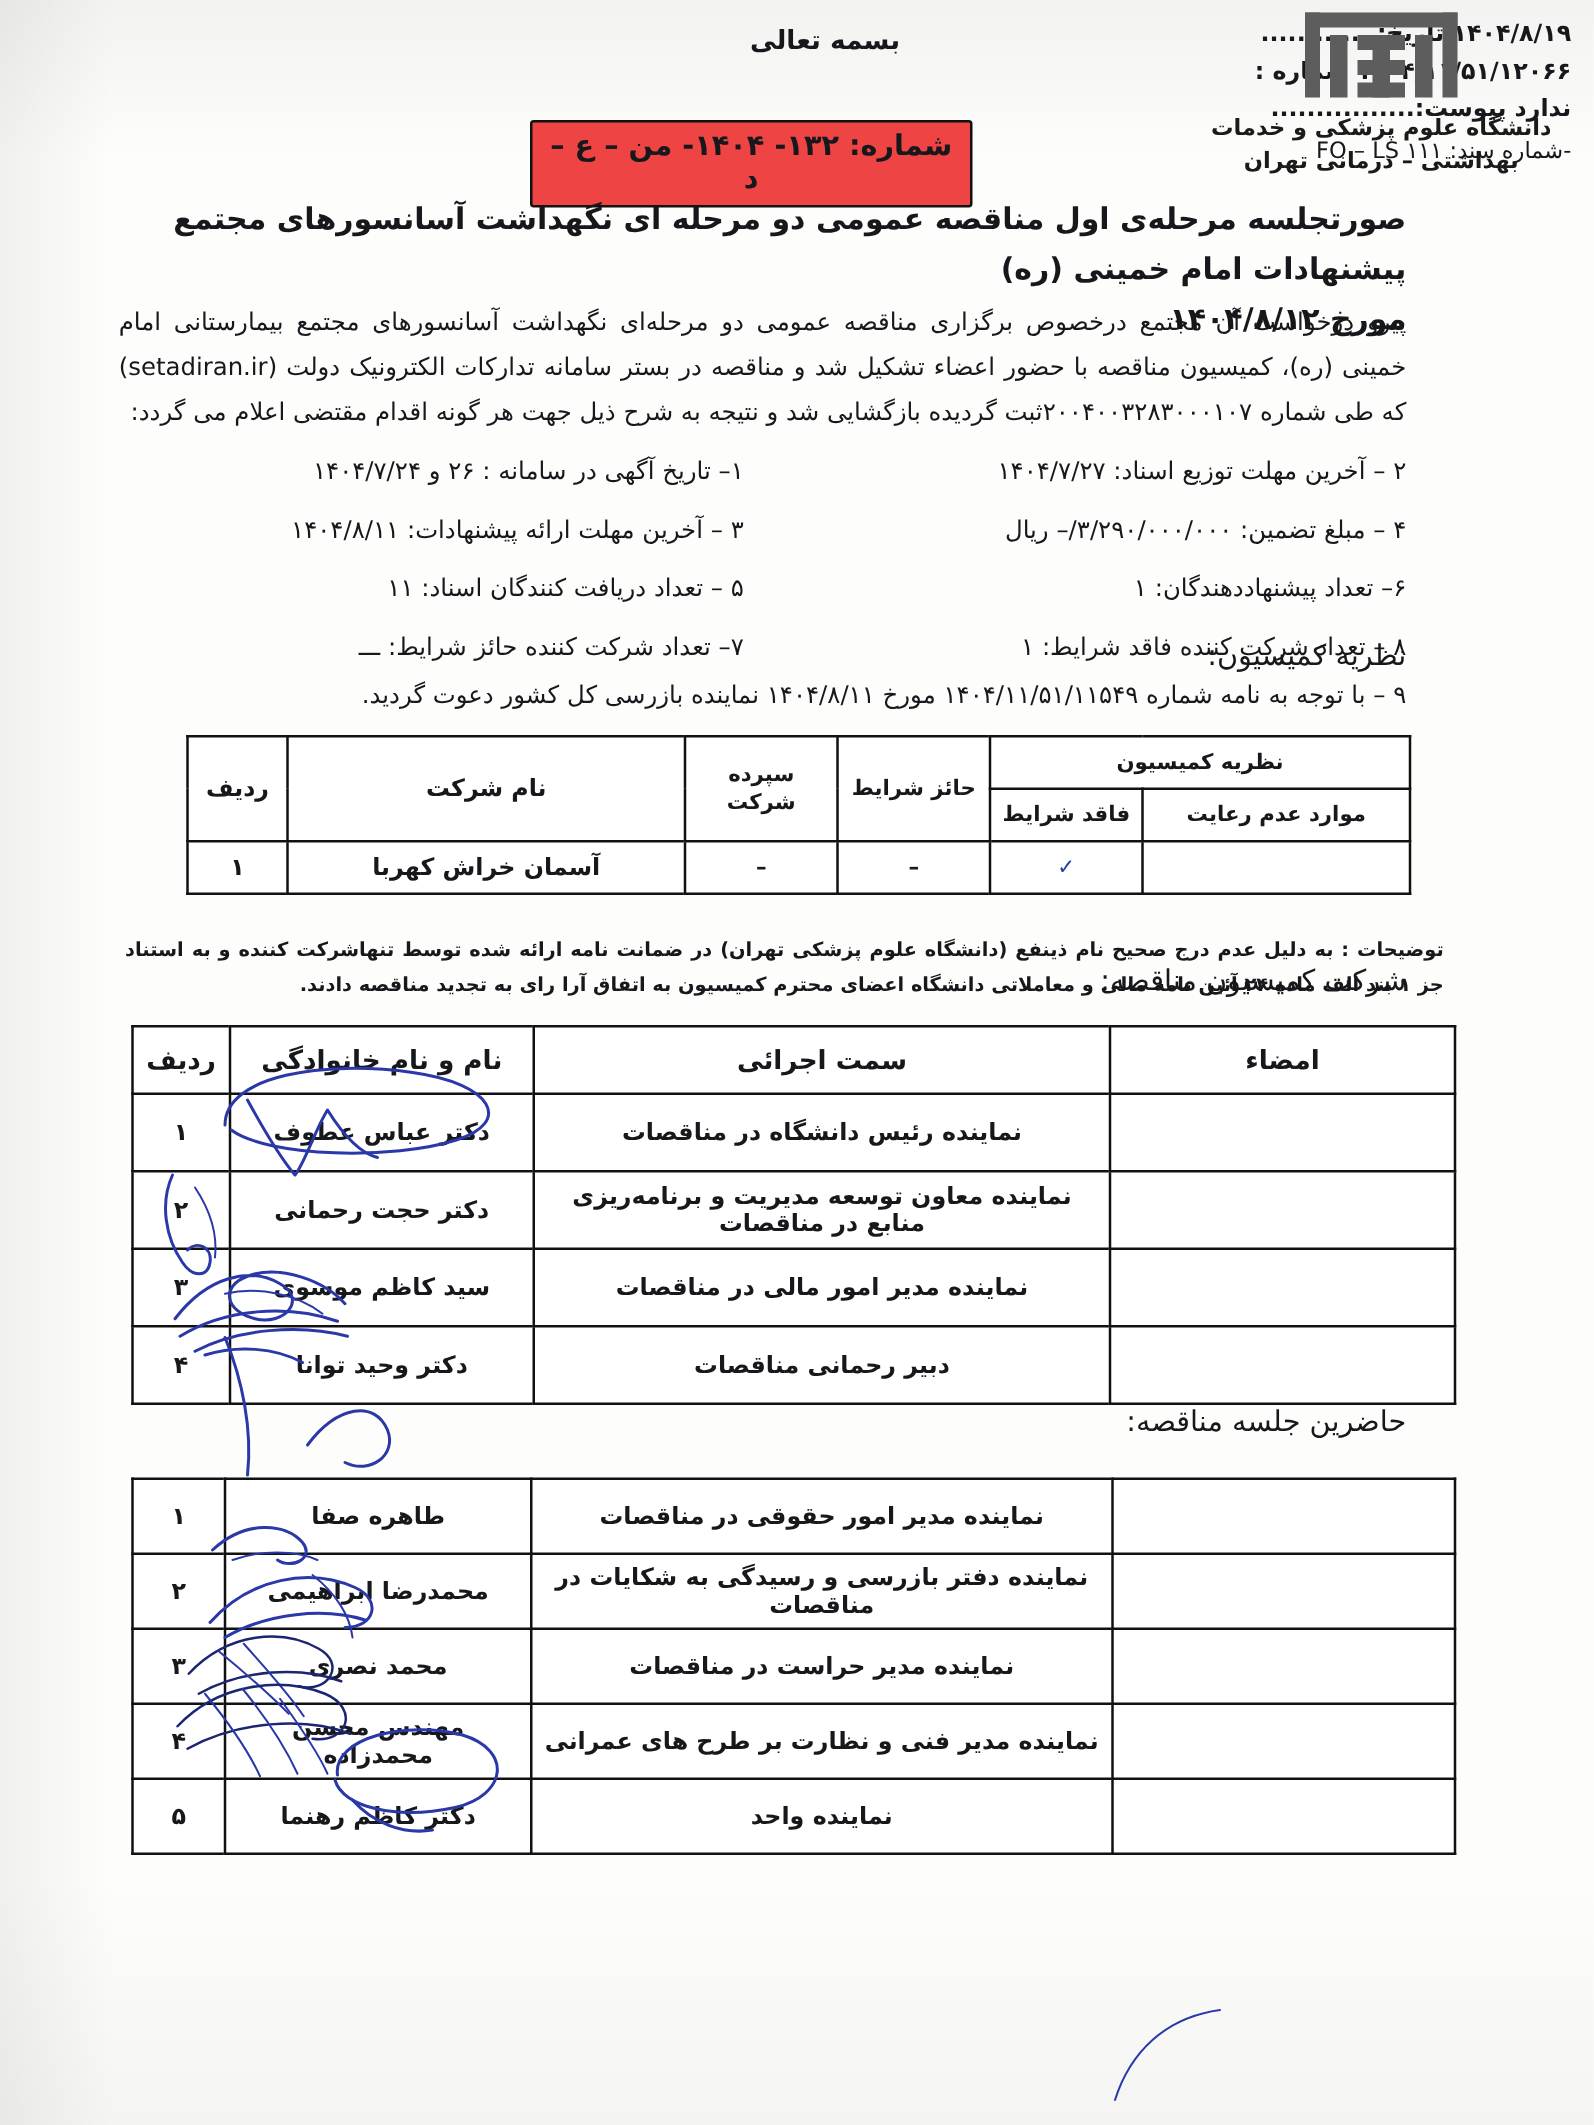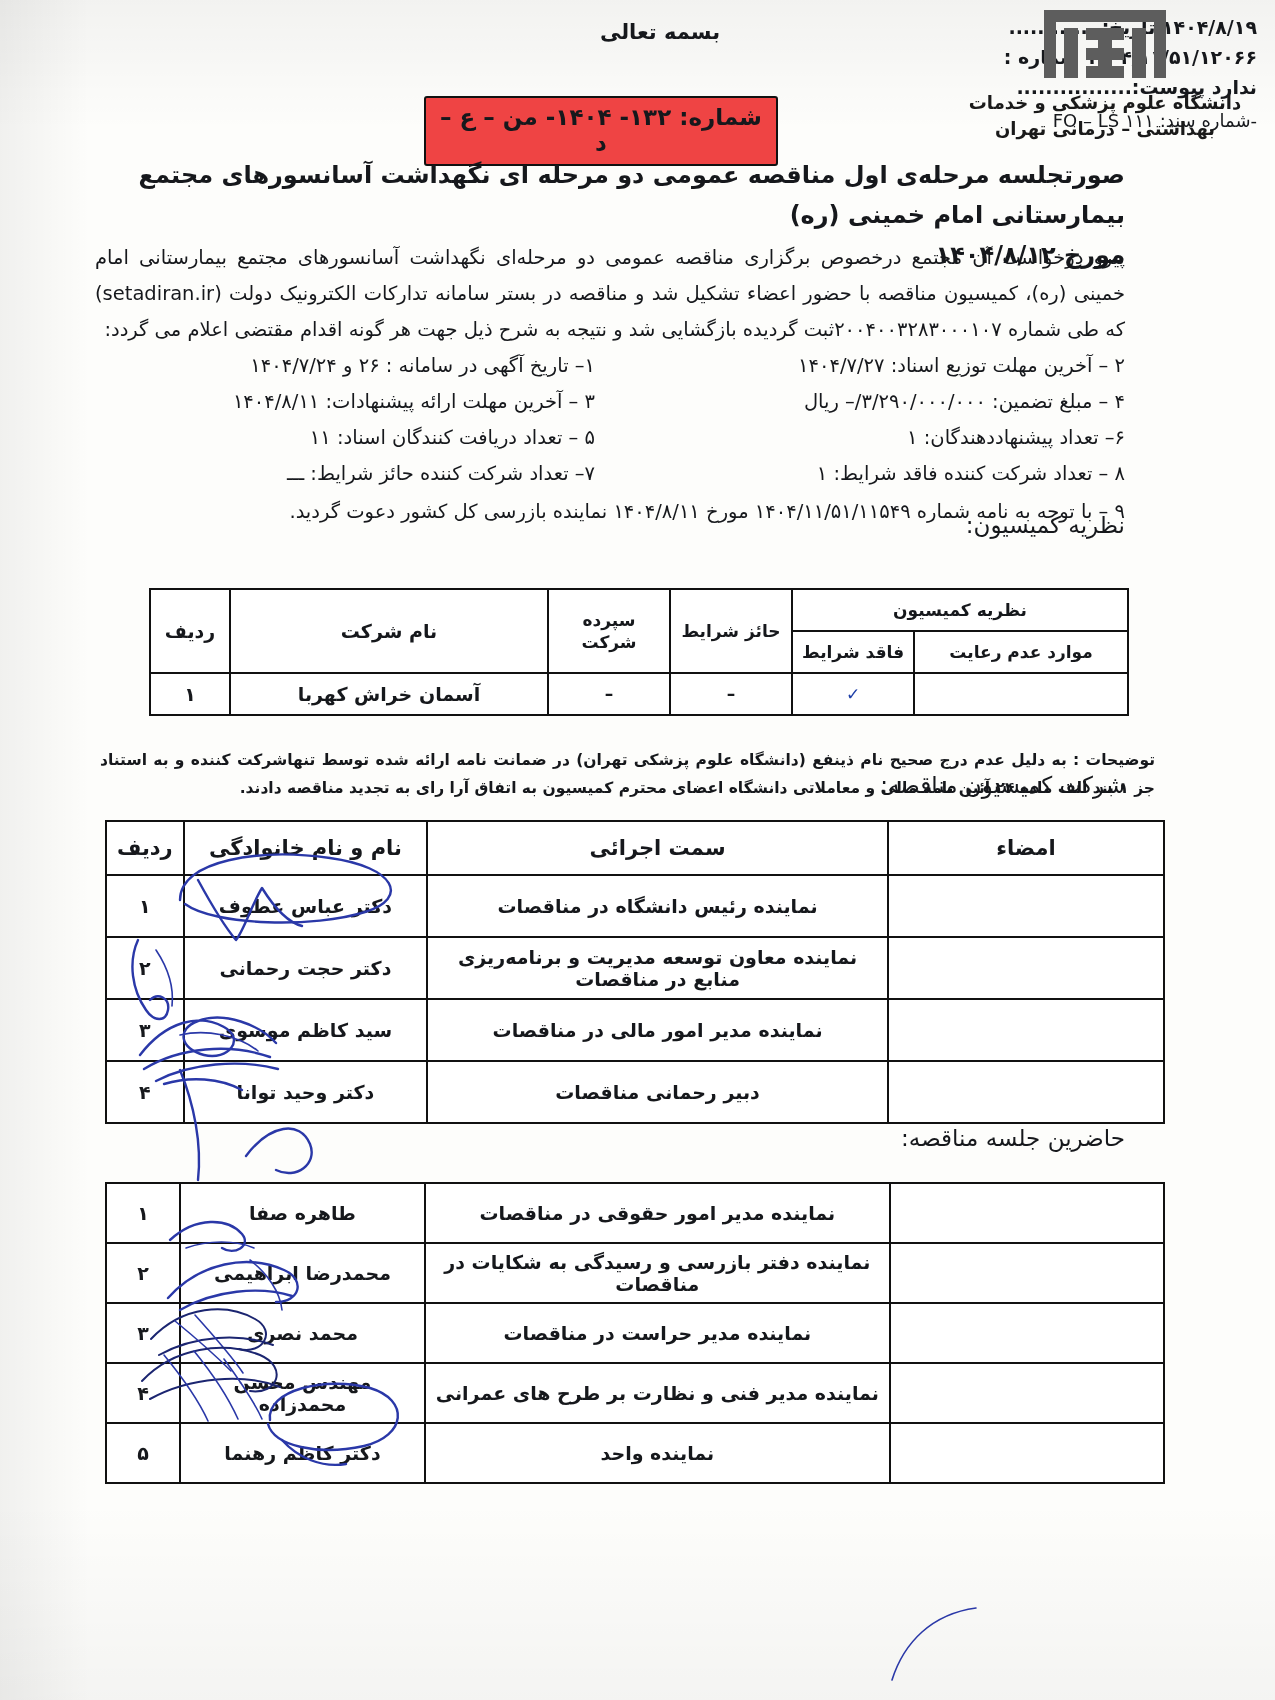--- a/index.html
+++ b/index.html
@@ -138,21 +138,21 @@
     right: 150px;
     width: 1030px;
     font-size: 19.5px;
     line-height: 36px;
   }
   .items .grid {
     display: grid;
     grid-template-columns: 1fr 1fr;
     column-gap: 30px;
   }
-  .items .cell { white-space: nowrap; }
+  .items .cell { white-space: nowrap; margin-top: 11px; }
   .items .full { margin-top: 2px; }
 
   
   .sec-head {
     position: absolute;
     right: 150px;
     font-size: 23px;
     font-weight: normal;
   }
   #h-opinion { top: 512px; }
@@ -293,21 +293,21 @@
           <rect x="44" y="40" width="38" height="12"></rect>
           <rect x="44" y="58" width="38" height="12"></rect>
           <rect x="56" y="20" width="14" height="50"></rect>
         </g>
       </svg>
     </div>
     <div class="uni-name">دانشگاه علوم پزشکی و خدمات بهداشتی – درمانی تهران</div>
   </div>
 
   <div class="doc-title">
-    <span>صورتجلسه مرحله‌ی اول مناقصه عمومی دو مرحله ای نگهداشت آسانسورهای مجتمع بیمارستانی امام خمینی (ره)</span>
+    <span>صورتجلسه مرحله‌ی اول مناقصه عمومی دو مرحله ای نگهداشت آسانسورهای مجتمع پیشنهادات امام خمینی (ره)</span>
     <span class="line2">مورخ ۱۴۰۴/۸/۱۲</span>
   </div>
 
   <div class="intro">پیرو درخواست آن مجتمع درخصوص برگزاری مناقصه عمومی دو مرحله‌ای نگهداشت آسانسورهای مجتمع بیمارستانی امام خمینی (ره)، کمیسیون مناقصه با حضور اعضاء تشکیل شد و مناقصه در بستر سامانه تدارکات الکترونیک دولت (setadiran.ir) که طی شماره ۲۰۰۴۰۰۳۲۸۳۰۰۰۱۰۷ثبت گردیده بازگشایی شد و نتیجه به شرح ذیل جهت هر گونه اقدام مقتضی اعلام می گردد:</div>
 
   <div class="items">
     <div class="grid">
       <div class="cell">۲ – آخرین مهلت توزیع اسناد: ۱۴۰۴/۷/۲۷</div>
       <div class="cell">۱– تاریخ آگهی در سامانه : ۲۶ و ۱۴۰۴/۷/۲۴</div>
       <div class="cell">۴ – مبلغ تضمین: ۳/۲۹۰/۰۰۰/۰۰۰/– ریال</div>

